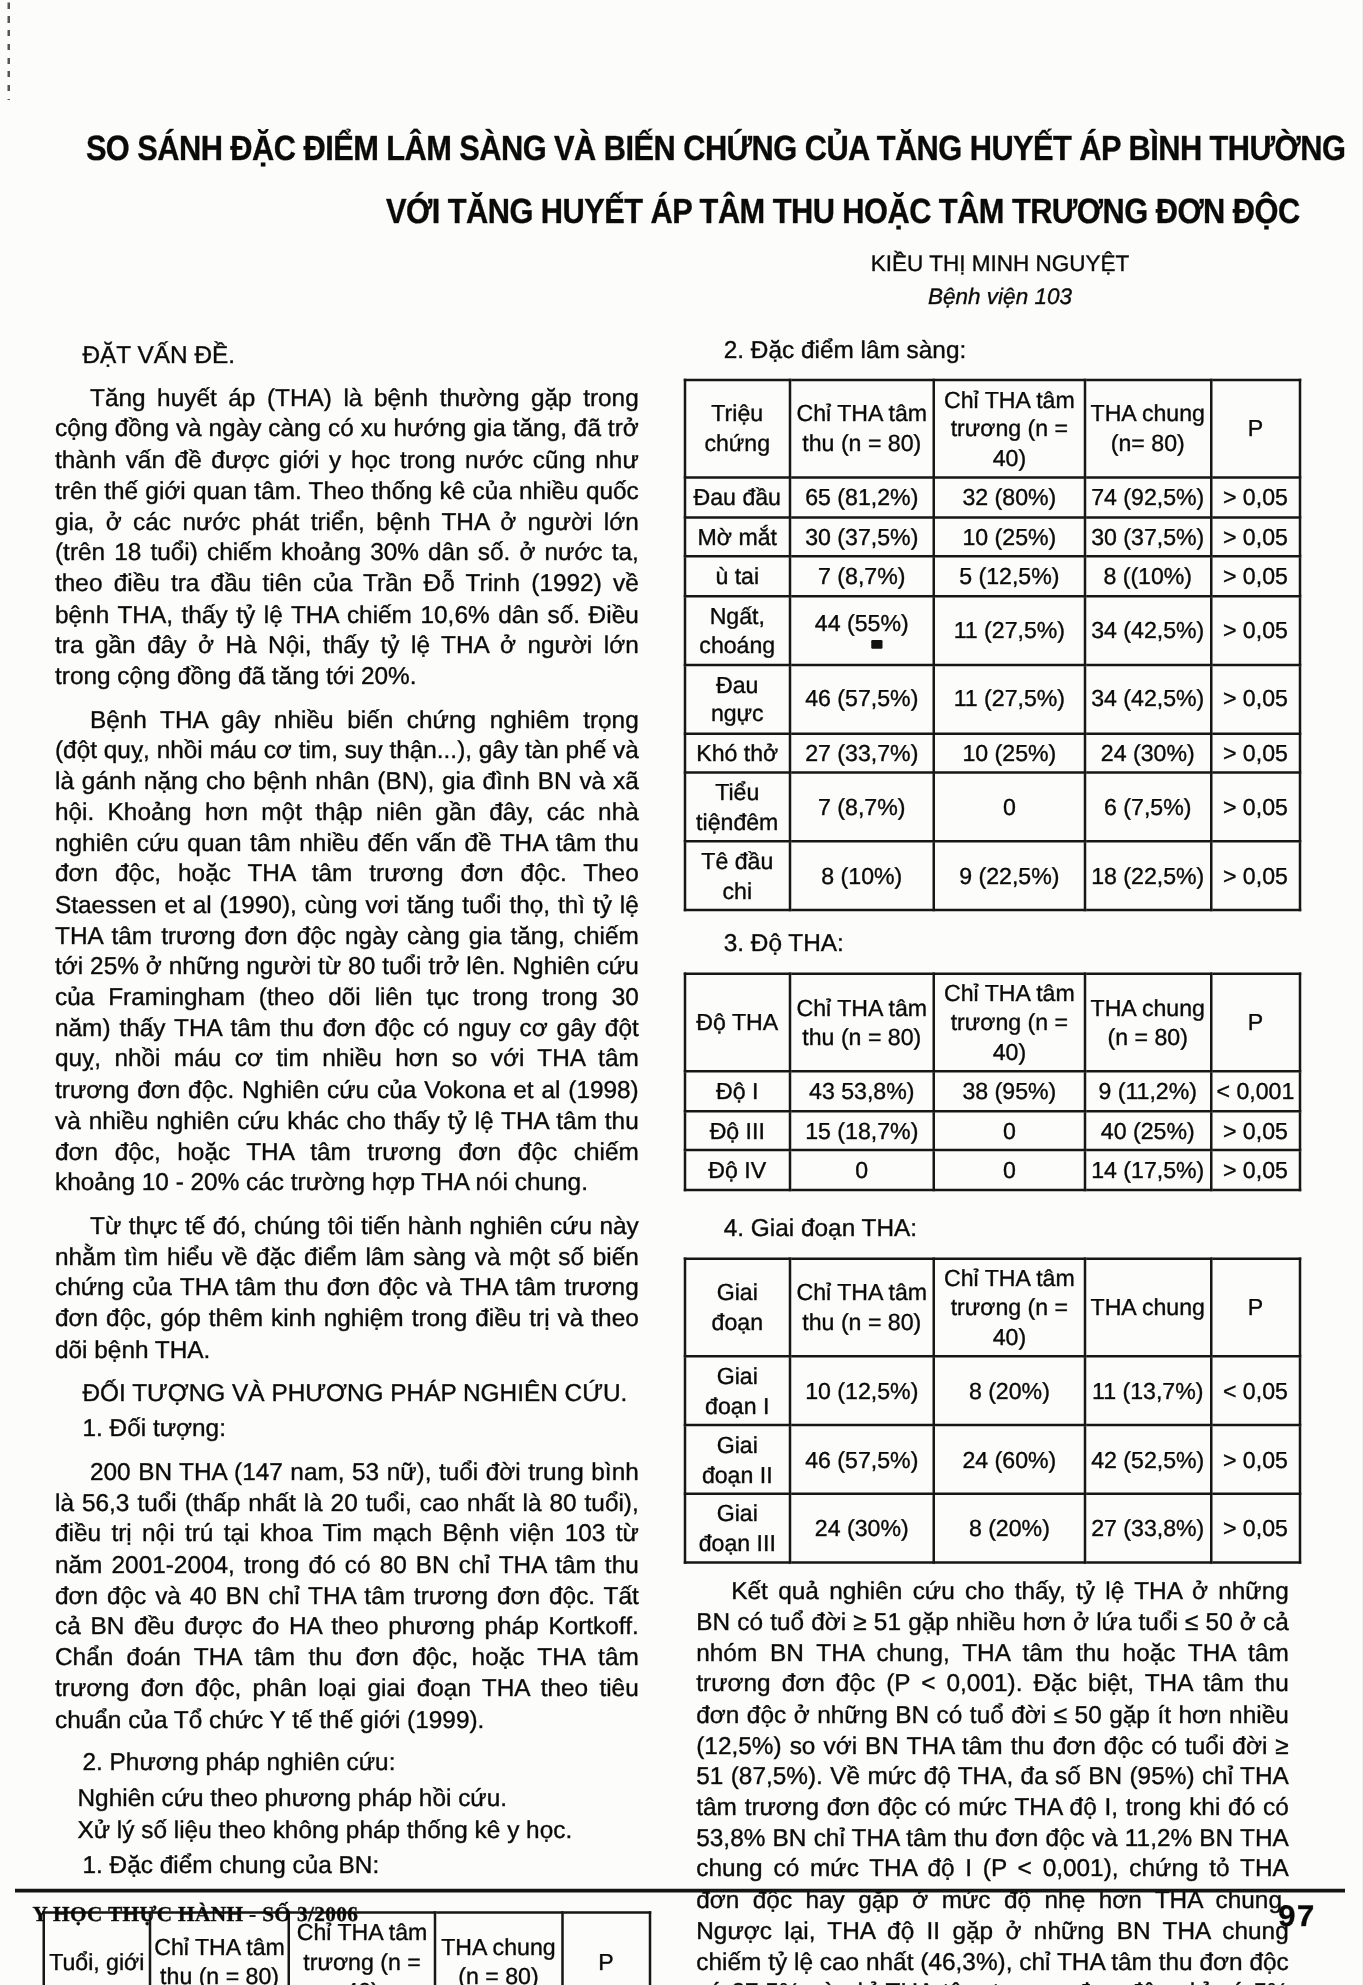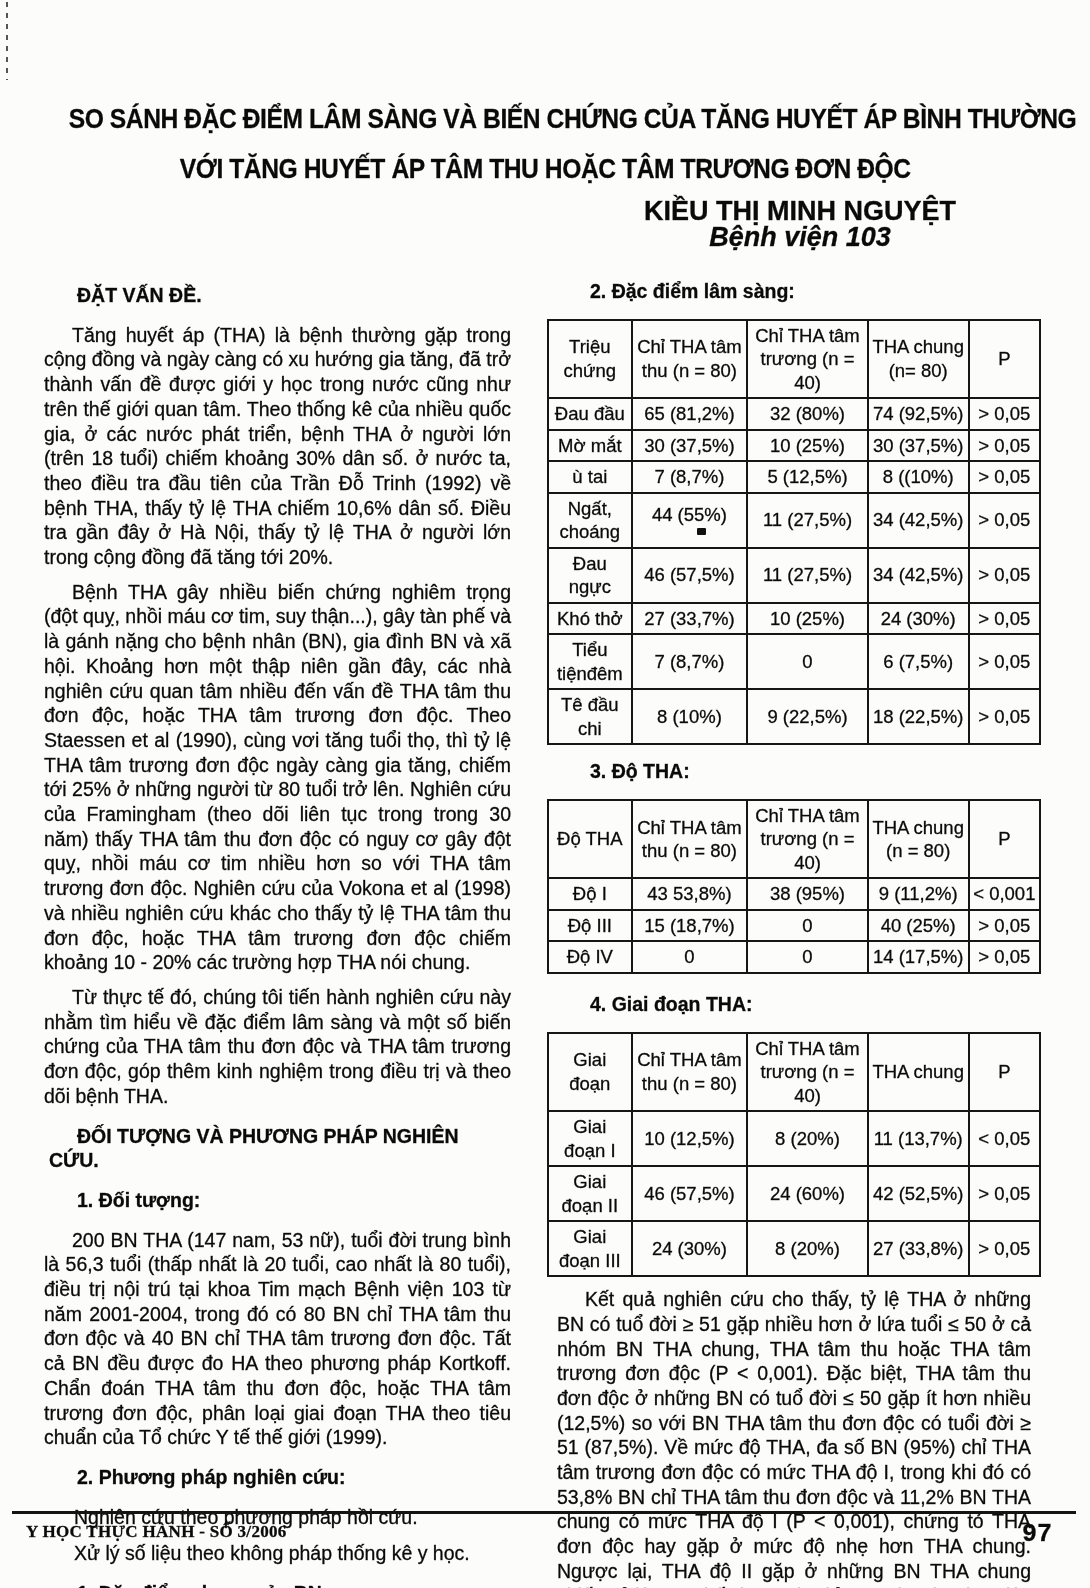--- a/index.html
+++ b/index.html
@@ -4,32 +4,32 @@
 <style>
   html,body{margin:0;padding:0;background:#e8e8e6;}
   .page{
     position:relative;width:1090px;height:1588px;margin:0 auto;
     background:#fcfcfa;color:#0a0a0a;overflow:hidden;
     font-family:"Liberation Sans", sans-serif;
     -webkit-text-stroke:0.35px rgba(10,10,10,0.8);
   }
   .corner-mark{position:absolute;top:2px;left:6px;width:2px;height:78px;
     background:repeating-linear-gradient(#555 0 5px, transparent 5px 11px);}
-  .title-block{position:absolute;top:94px;left:0;width:1090px;text-align:center;
+  .title-block{position:absolute;top:94px;left:0;width:1090px;text-align:right;
     font-weight:bold;font-size:28px;line-height:50px;letter-spacing:-0.5px;}
   .title-block .tline{display:inline-block;white-space:nowrap;transform:scaleX(0.88);transform-origin:50% 50%;}
   .author-block{position:absolute;top:198px;left:560px;width:480px;text-align:center;
-    font-weight:bold;font-size:27px;line-height:26px;}
+    font-weight:normal;font-size:18px;line-height:26px;}
   .affiliation{font-style:italic;}
   .col{position:absolute;font-size:19.5px;line-height:24.7px;}
   .col-left{top:268px;left:34px;width:487px;}
   .col-right{top:264px;left:547px;width:494px;}
   p.body{margin:10px;text-align:justify;text-indent:28px;}
-  .h{font-weight:bold;text-indent:28px;margin:15px;}
-  .plain{margin:12px;text-indent:28px;}
+  .h{font-weight:normal;text-indent:28px;margin:4px;}
+  .plain{margin:0;text-indent:28px;}
   table{width:100%;border-collapse:collapse;table-layout:fixed;font-size:18.5px;margin-top:10px;}
   td,th{border:2px solid #161616;padding:3px 2px;text-align:center;vertical-align:middle;
     font-weight:normal;line-height:23.5px;overflow:hidden;}
   thead th{height:52px;}
   .t1{margin-top:24px;}
   .gap1{margin-top:14px;}
   .gap2{margin-top:18px;}
   .closing{margin-top:20px;}
   .artifact-dot{display:block;width:9px;height:7px;background:#111;margin:2px 0 2px 62px;border-radius:1px;}
   .footer-rule{position:absolute;top:1511px;left:12px;width:1064px;height:3px;background:#141414;}

